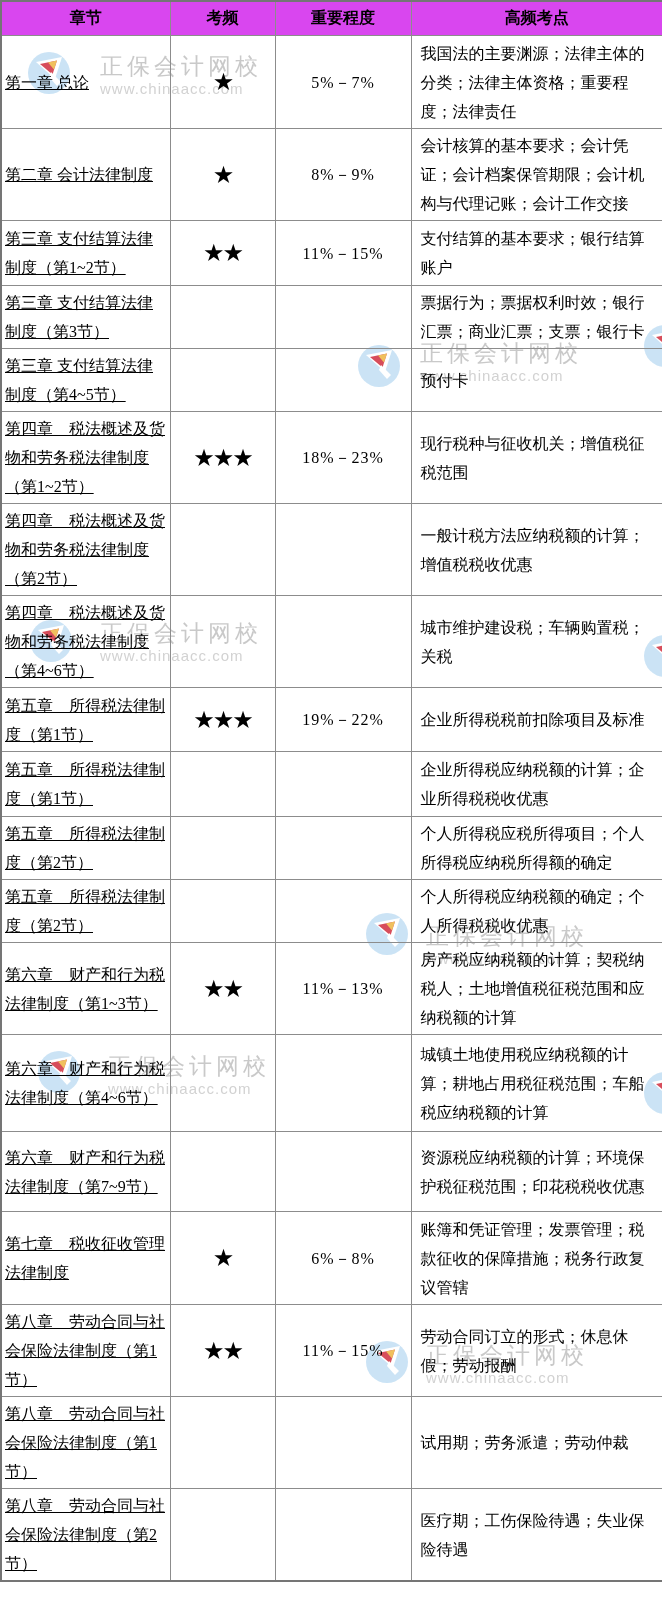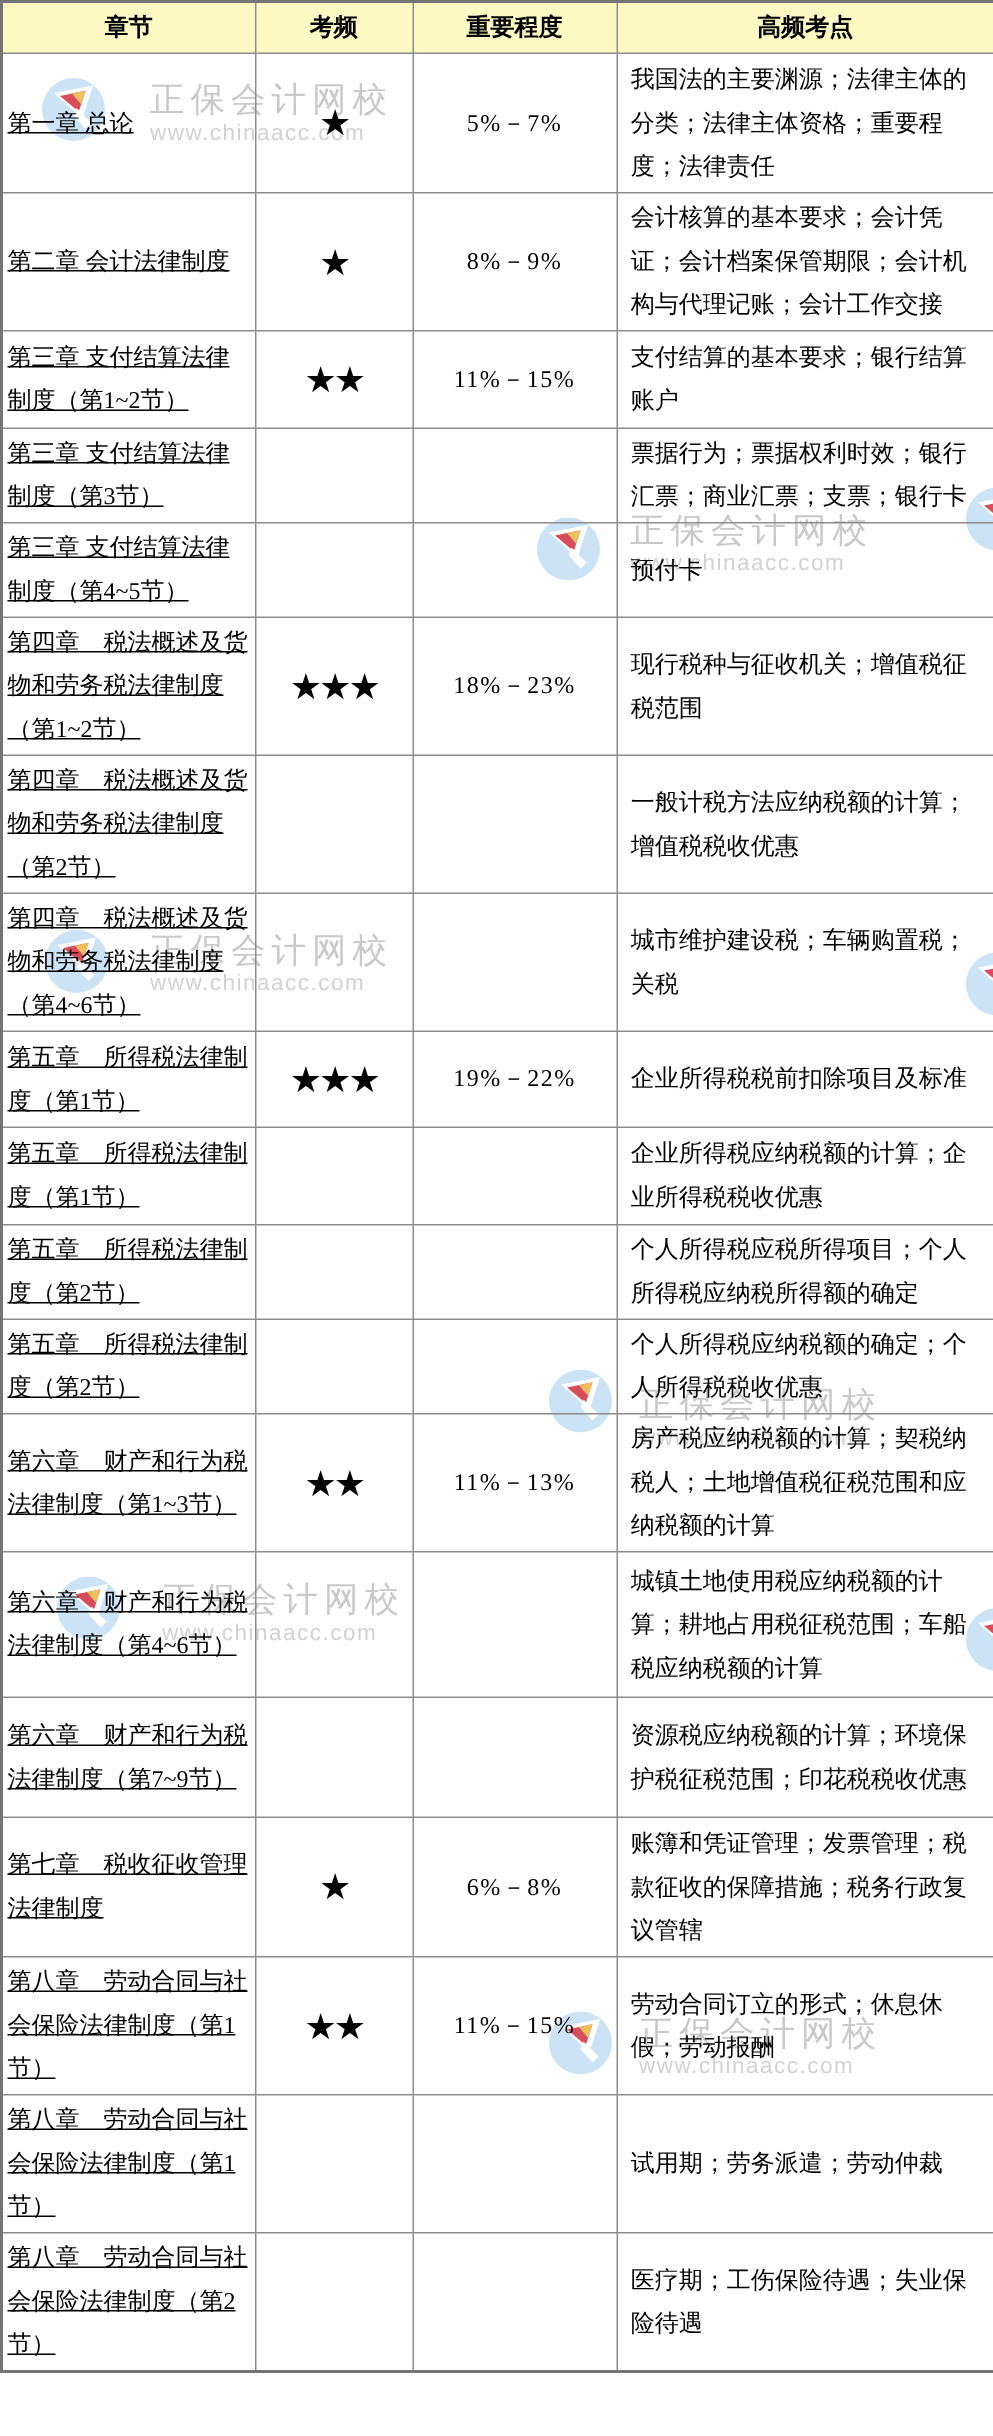--- a/index.html
+++ b/index.html
@@ -20,21 +20,21 @@
     font-size:15px;line-height:18px;letter-spacing:1px;color:#d2d2d2;white-space:nowrap;
   }
   
   table.main{
     position:relative;z-index:1;background:transparent;
     border-collapse:collapse;table-layout:fixed;width:662px;
     border:2px solid #757575;
   }
   th,td{border:1px solid #8c8c8c;vertical-align:middle;overflow:hidden;}
   thead th{
-    background:#fef9c3;font-weight:bold;font-size:16px;text-align:center;height:31px;
+    background:#d946ef;font-weight:bold;font-size:16px;text-align:center;height:31px;
   }
   td{font-size:16px;line-height:29px;}
   td.chapter{text-align:left;padding:2px 3px;text-decoration:underline;}
   td.stars{
     text-align:center;font-family:"DejaVu Sans",sans-serif;
     font-size:24px;letter-spacing:-2px;line-height:1;
   }
   td.importance{text-align:center;letter-spacing:1px;}
   td.points{text-align:left;padding:2px 9px;}
 </style>

